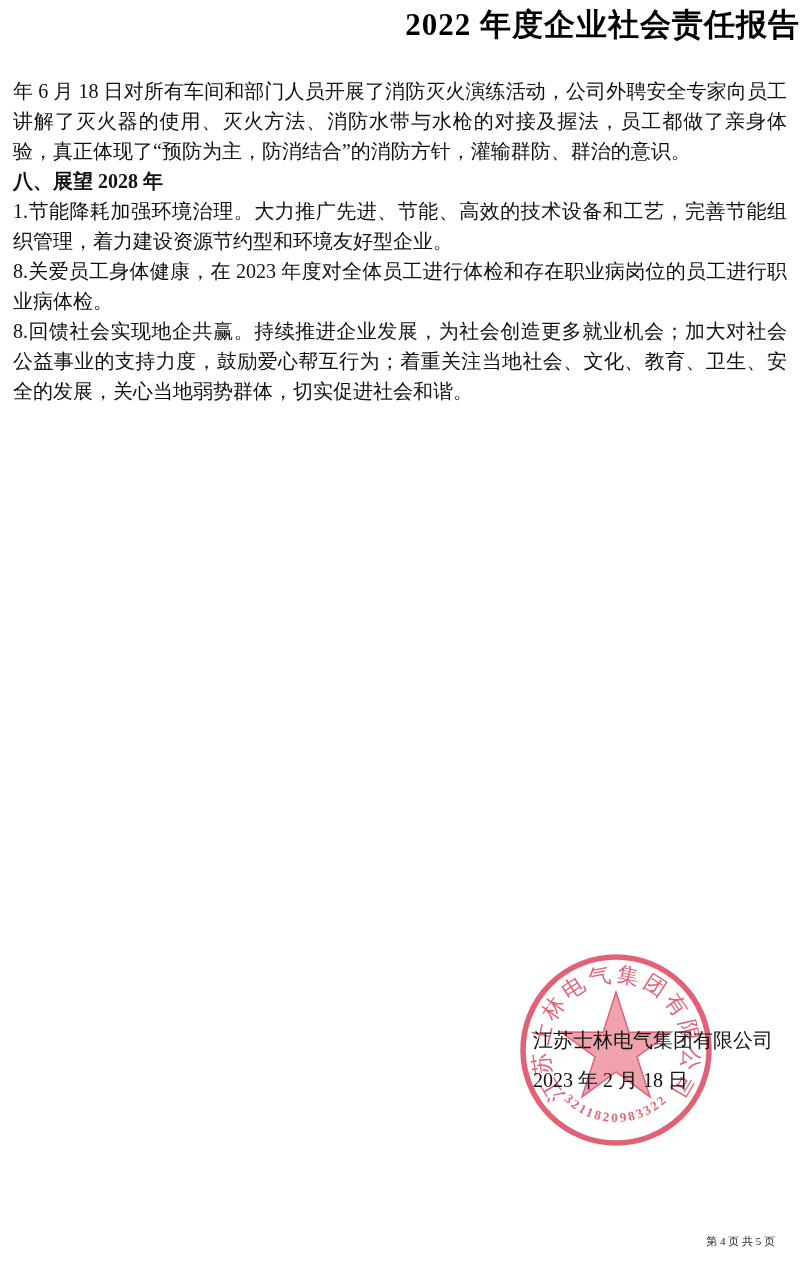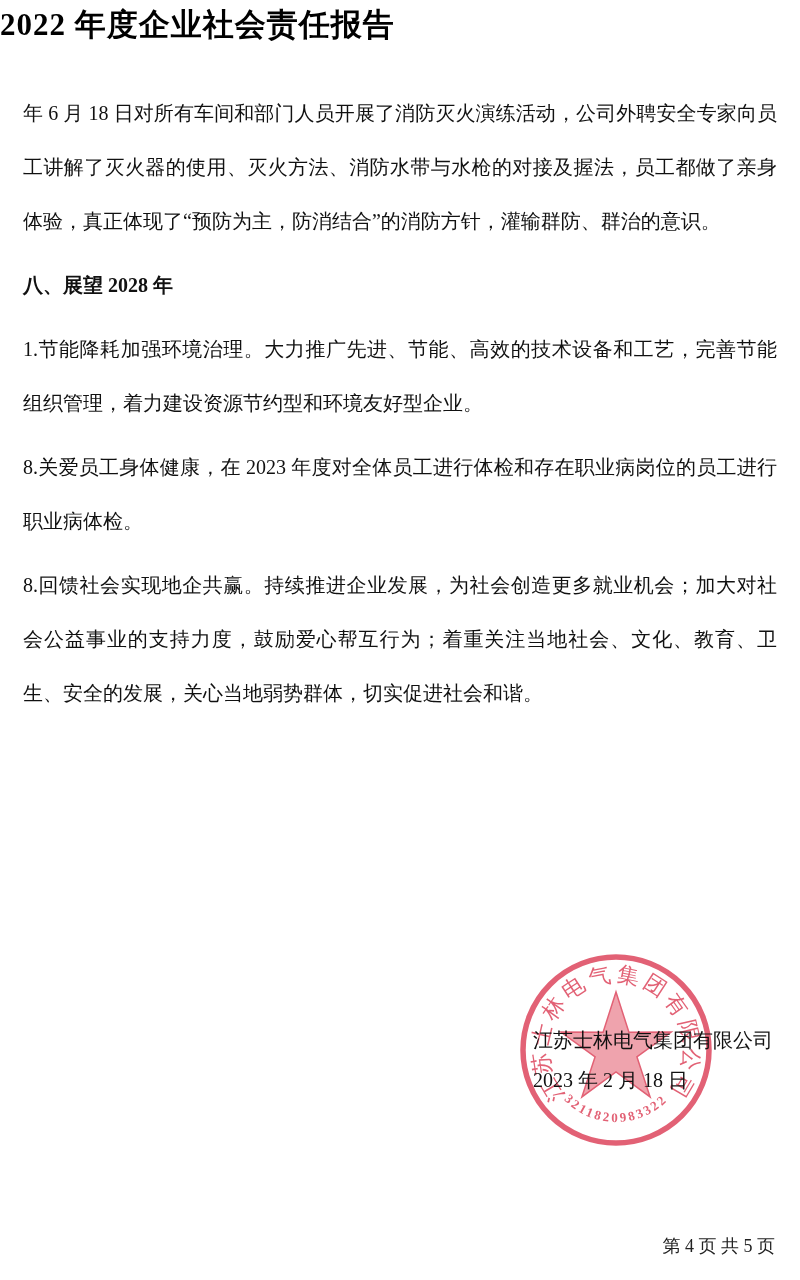--- a/index.html
+++ b/index.html
@@ -11,41 +11,41 @@
     overflow: hidden;
     font-family: "Liberation Serif", "DejaVu Serif", serif;
     color: #111111;
   }
   .doc-title {
     position: absolute;
     top: 4px;
     left: 0;
     width: 100%;
     margin: 0;
-    text-align: left;
+    text-align: right;
     font-size: 31px;
     font-weight: 700;
     letter-spacing: 1px;
     color: #000000;
   }
   .doc-body {
     position: absolute;
     top: 76px;
     left: 13px;
     width: 774px;
     font-size: 20px;
     line-height: 39.5px;
     text-align: justify;
     text-justify: inter-ideograph;
   }
   .doc-body p, .doc-body h2 {
-    margin: 10px;
+    margin: 0;
     padding: 0;
     font-size: 20px;
-    line-height: 54px;
+    line-height: 30px;
   }
   .doc-body h2 { font-weight: 700; }
   .signature-block {
     position: absolute;
     left: 533px;
     top: 1020px;
     width: 248px;
     font-size: 20px;
     line-height: 40px;
     z-index: 3;
@@ -71,21 +71,21 @@
   }
   .seal-serial {
     font-size: 13px;
     font-weight: 700;
     letter-spacing: 2.5px;
   }
   .page-footer {
     position: absolute;
     top: 1234px;
     right: 25px;
-    font-size: 18px;
+    font-size: 11px;
     color: #222222;
     z-index: 1;
     white-space: nowrap;
   }
 </style>
 </head>
 <body>
 
 <div class="page">
 

